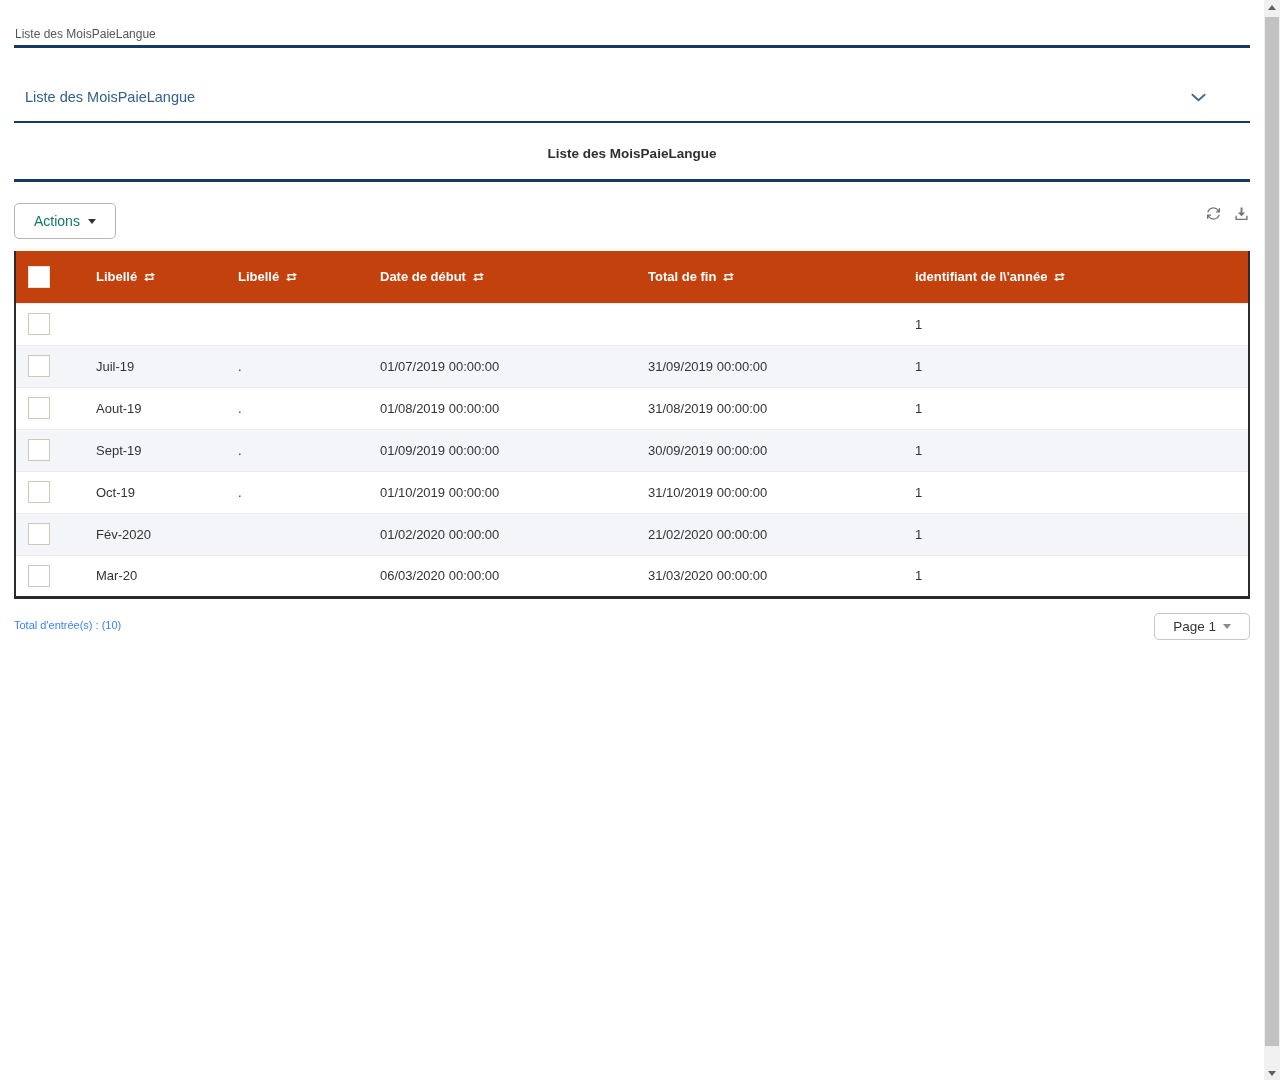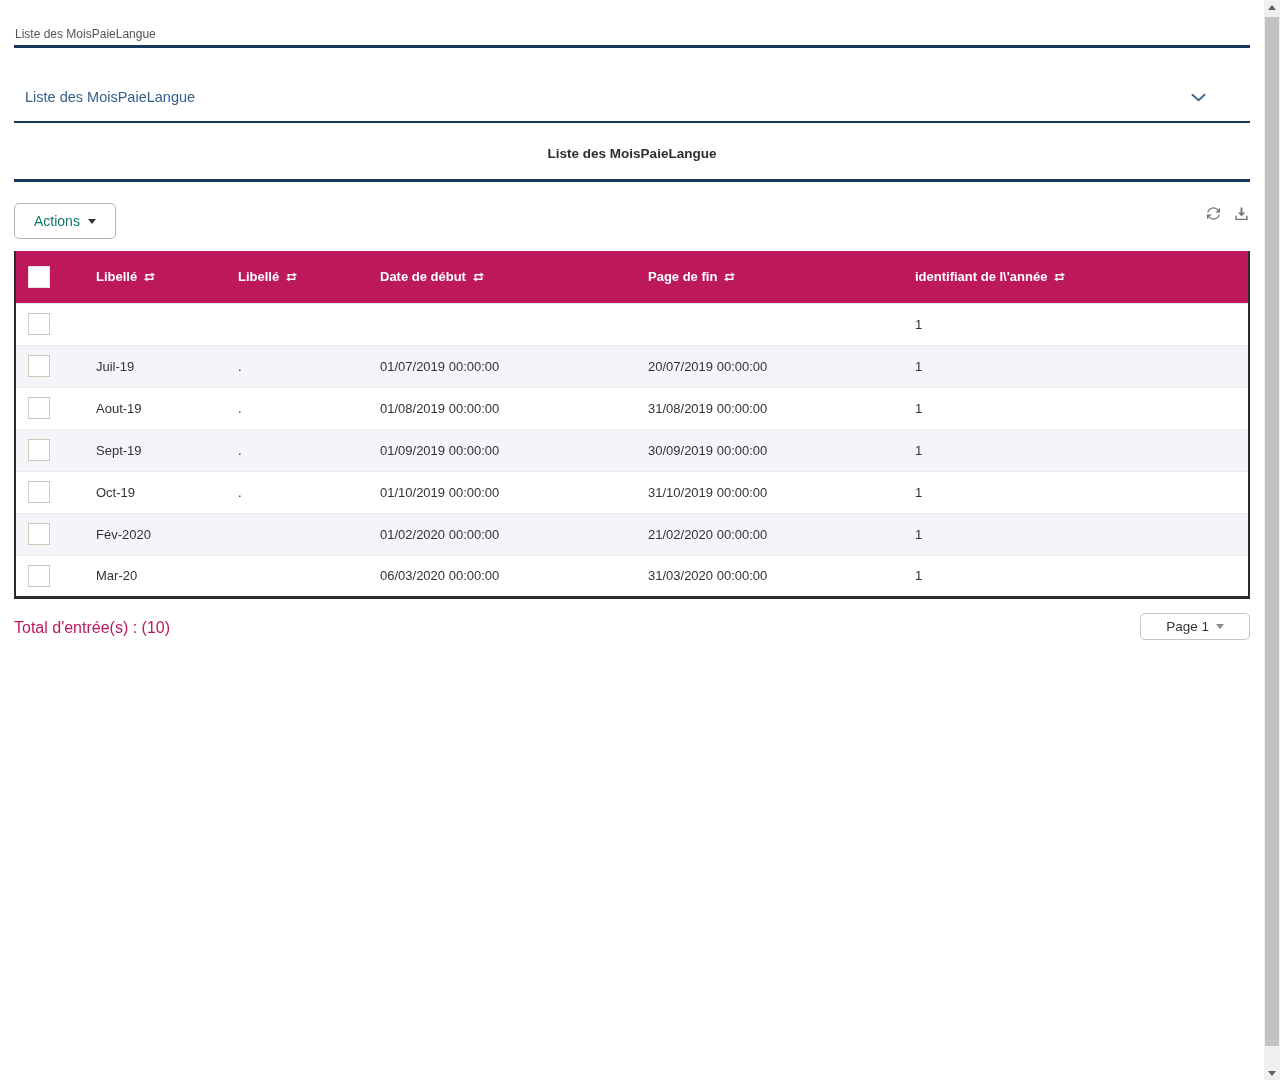--- a/index.html
+++ b/index.html
@@ -30,38 +30,38 @@
   .caret { width:0; height:0; border-left:4px solid transparent; border-right:4px solid transparent;
            border-top:5px solid #333; display:inline-block; }
   .caret.gray { border-top-color:#8a8a8a; }
   .tool-icons { display:flex; gap:13px; margin-top:3px; padding-right:1px; }
   .tool-icon { display:inline-flex; cursor:pointer; }
 
   
   table { width:100%; border-collapse:collapse; table-layout:fixed; margin-top:12px;
           border-left:2px solid #2b2b2b; border-right:2px solid #2b2b2b; border-bottom:3px solid #2b2b2b; }
   col.c0{width:65px;} col.c1{width:142px;} col.c2{width:142px;} col.c3{width:268px;} col.c4{width:267px;}
-  thead th { background:#be185d; color:#fff; font-size:13px; font-weight:bold; text-align:left;
+  thead th { background:#c2410c; color:#fff; font-size:13px; font-weight:bold; text-align:left;
              height:52px; padding:0 4px 0 16px; }
   thead th.cb-cell, tbody td.cb-cell { padding-left:12px; }
   .th-inner { display:inline-flex; align-items:center; gap:6px; white-space:nowrap; cursor:pointer; }
   .sort-ic { opacity:.95; flex:none; }
   tbody td { font-size:13px; color:#333; height:42px; padding:0 4px 0 16px; white-space:nowrap;
              overflow:hidden; }
   tbody tr { border-top:1px solid #ececec; background:#fff; }
   tbody tr:nth-child(even) { background:#f4f5f8; }
   .cb { width:22px; height:22px; background:#fff; border:1px solid #cfc8bd; display:inline-block;
         vertical-align:middle; cursor:pointer; }
   thead .cb { border-color:#e2e2e2; }
 
   
   .list-footer { margin-top:14px; display:flex; justify-content:space-between; align-items:flex-start; }
-  .total { font-size:16px; color:#be185d; padding-top:6px; }
+  .total { font-size:11px; color:#3b82f6; padding-top:6px; }
   .page-btn { display:inline-flex; align-items:center; gap:7px; background:#fff; border:1px solid #c6c6c6;
-              border-radius:5px; padding:5px 25px; font-size:13.5px; color:#333;
+              border-radius:5px; padding:5px 18px; font-size:13.5px; color:#333;
               font-family:inherit; cursor:pointer; }
 
   
   .scrollbar { position:absolute; top:0; right:0; width:16px; height:1080px; background:#f0f0f0; }
   .sb-up, .sb-down { position:absolute; left:0; width:16px; height:14px; display:flex;
                      align-items:center; justify-content:center; cursor:pointer; }
   .sb-up { top:0; } .sb-down { bottom:0; }
   .tri-up { width:0; height:0; border-left:4px solid transparent; border-right:4px solid transparent;
             border-bottom:5px solid #606060; }
   .tri-down { width:0; height:0; border-left:4px solid transparent; border-right:4px solid transparent;
@@ -143,21 +143,21 @@
           <span class="th-inner">
               <span>Date de début</span>
               <svg class="sort-ic" viewBox="0 0 20 14" width="13" height="10" fill="#fff">
                 <path d="M13 0l5.5 3.5L13 7V4.7H6.3v2.8H3.8V2.3H13V0z"></path>
                 <path d="M7 14L1.5 10.5 7 7v2.3h6.7V6.5h2.5v5.2H7V14z"></path>
               </svg>
             </span>
         </th>
         <th>
           <span class="th-inner">
-              <span>Page de fin</span>
+              <span>Total de fin</span>
               <svg class="sort-ic" viewBox="0 0 20 14" width="13" height="10" fill="#fff">
                 <path d="M13 0l5.5 3.5L13 7V4.7H6.3v2.8H3.8V2.3H13V0z"></path>
                 <path d="M7 14L1.5 10.5 7 7v2.3h6.7V6.5h2.5v5.2H7V14z"></path>
               </svg>
             </span>
         </th>
         <th>
           <span class="th-inner">
               <span>identifiant de l\'année</span>
               <svg class="sort-ic" viewBox="0 0 20 14" width="13" height="10" fill="#fff">
@@ -175,21 +175,21 @@
         <td></td>
         <td></td>
         <td></td>
         <td>1</td>
       </tr>
       <tr>
         <td class="cb-cell"><span class="cb"></span></td>
         <td>Juil-19</td>
         <td>.</td>
         <td>01/07/2019 00:00:00</td>
-        <td>20/07/2019 00:00:00</td>
+        <td>31/09/2019 00:00:00</td>
         <td>1</td>
       </tr>
       <tr>
         <td class="cb-cell"><span class="cb"></span></td>
         <td>Aout-19</td>
         <td>.</td>
         <td>01/08/2019 00:00:00</td>
         <td>31/08/2019 00:00:00</td>
         <td>1</td>
       </tr>

